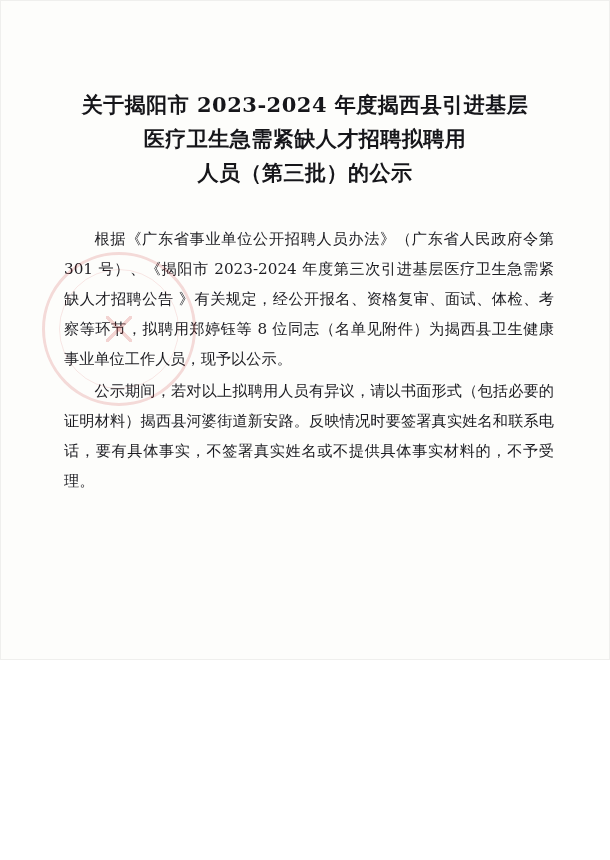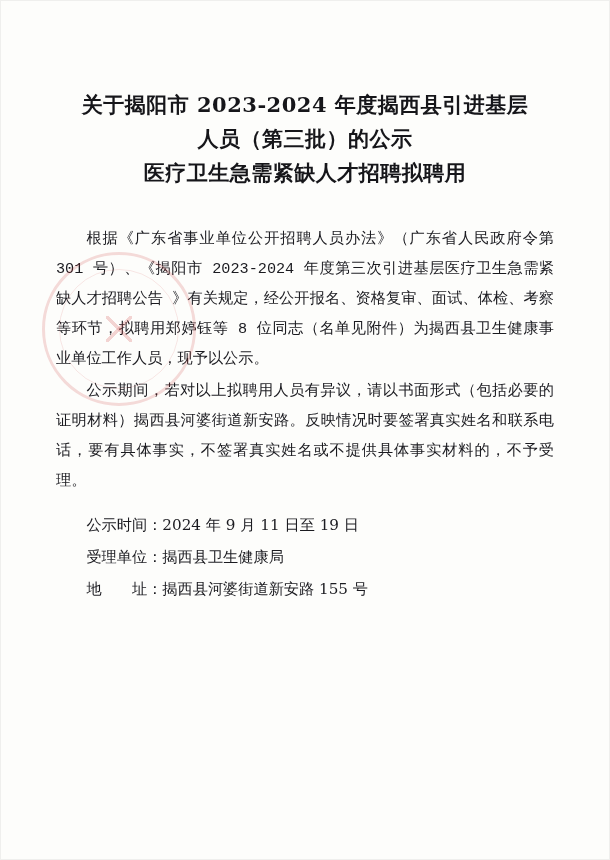--- a/index.html
+++ b/index.html
@@ -10,21 +10,21 @@
     width: 610px;
     height: 860px;
     background: #ffffff;
     font-family: "DejaVu Serif", "Liberation Serif", serif;
     color: #1a1a1a;
     overflow: hidden;
   }
   .page {
     position: relative;
     width: 610px;
-    height: 860px;
+    height: 660px;
     background: #fdfdfb;
     box-sizing: border-box;
     padding: 88px 56px 40px 56px;
   }
   .doc-title {
     text-align: center;
     font-weight: bold;
     font-size: 21px;
     line-height: 34px;
     letter-spacing: 0.5px;
@@ -36,23 +36,22 @@
     white-space: nowrap;
   }
   .body-text {
     font-size: 15.2px;
     line-height: 30px;
     text-align: justify;
     text-justify: inter-ideograph;
     color: #1b1b20;
   }
   .para {
-    margin: 0 0 2px 0;
+    margin: 0 0 2px 8px;
     text-indent: 2em;
-    font-family: Liberation Mono, monospace;
   }
   .tail {
     margin-top: 14px;
   }
   .tail-line {
     margin: 0 0 2px 0;
     text-indent: 2em;
     white-space: nowrap;
   }
   .tail-line.addr {
@@ -104,28 +103,23 @@
 <div class="page">
 
   <div class="paper-edge"></div>
 
   <div class="seal">
     <div class="seal-inner"></div>
   </div>
 
   <h1 class="doc-title">
     <span class="line">关于揭阳市 2023-2024 年度揭西县引进基层</span>
+    <span class="line">医疗卫生急需紧缺人才招聘拟聘用</span>
     <span class="line">人员（第三批）的公示</span>
-    <span class="line">医疗卫生急需紧缺人才招聘拟聘用</span>
   </h1>
 
   <div class="body-text">
     <p class="para">根据《广东省事业单位公开招聘人员办法》（广东省人民政府令第 301 号）、《揭阳市 2023-2024 年度第三次引进基层医疗卫生急需紧缺人才招聘公告 》有关规定，经公开报名、资格复审、面试、体检、考察等环节，拟聘用郑婷钰等 8 位同志（名单见附件）为揭西县卫生健康事业单位工作人员，现予以公示。</p>
     <p class="para">公示期间，若对以上拟聘用人员有异议，请以书面形式（包括必要的证明材料）揭西县河婆街道新安路。反映情况时要签署真实姓名和联系电话，要有具体事实，不签署真实姓名或不提供具体事实材料的，不予受理。</p>
 
-    <div class="tail">
-      <p class="tail-line">公示时间：2024 年 9 月 11 日至 19 日</p>
-      <p class="tail-line">受理单位：揭西县卫生健康局</p>
-      <p class="tail-line addr">地　　址：揭西县河婆街道新安路 155 号</p>
-    </div>
   </div>
 
 </div>
 
 </body></html>

